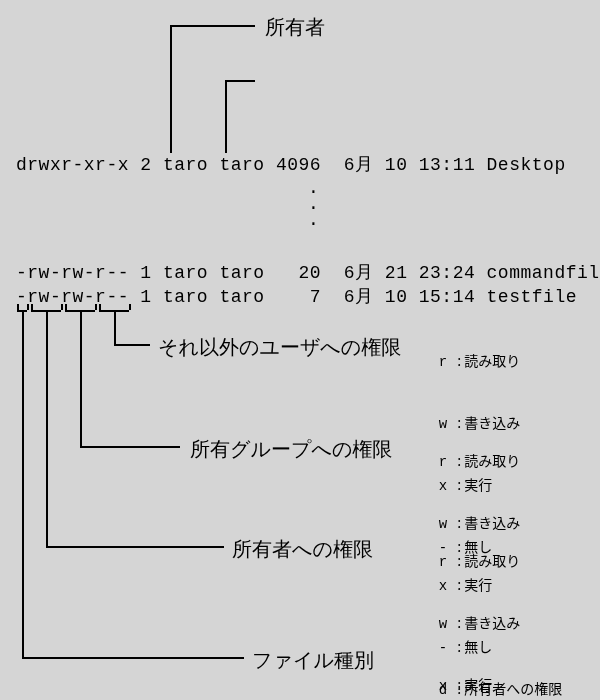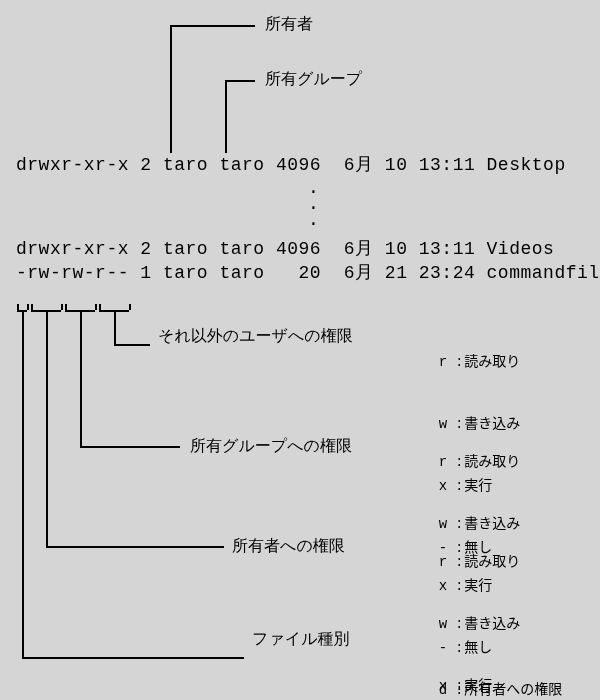--- a/index.html
+++ b/index.html
@@ -29,21 +29,21 @@
     white-space: pre;
   }
   .dots {
     position: absolute;
     left: 308px;
     font-size: 18px;
   }
   .label {
     position: absolute;
     font-family: Liberation Mono, monospace;
-    font-size: 16px;
+    font-size: 20px;
     white-space: nowrap;
   }
   .legend {
     position: absolute;
     left: 432px;
     font-family: "MS Gothic", "Hiragino Sans", "Noto Sans CJK JP", sans-serif;
     font-size: 14px;
     line-height: 20px;
     white-space: pre;
   }
@@ -65,30 +65,29 @@
 </head>
 <body>
 <div class="stage">
 
 <div class="connector v" style="left:170px; top:25px; height:128px;"></div>
 <div class="connector h" style="left:170px; top:25px; width:85px;"></div>
 <div class="label" style="left:265px; top:14px;">所有者</div>
 
 <div class="connector v" style="left:225px; top:80px; height:73px;"></div>
 <div class="connector h" style="left:225px; top:80px; width:30px;"></div>
-<div class="label" style="left:265px; top:69px;">所有グループ</div>
 
 <div class="ls-line mono" style="top:152px;">drwxr-xr-x 2 taro taro 4096  6月 10 13:11 Desktop</div>
 
 <div class="dots mono" style="top:178px;">.</div>
 <div class="dots mono" style="top:194px;">.</div>
 <div class="dots mono" style="top:210px;">.</div>
 
-<div class="ls-line mono" style="top:236px;">drwxr-xr-x 2 taro taro 4096  6月 10 13:11 Videos</div>
 <div class="ls-line mono" style="top:260px;">-rw-rw-r-- 1 taro taro   20  6月 21 23:24 commandfile</div>
+<div class="ls-line mono" style="top:284px;">-rw-rw-r-- 1 taro taro    7  6月 10 15:14 testfile</div>
 
 <div class="connector h" style="left:17px; top:310px; width:10px;"></div>
 <div class="connector v" style="left:17px; top:304px; height:6px;"></div>
 <div class="connector v" style="left:27px; top:304px; height:6px;"></div>
 <div class="connector v" style="left:22px; top:310px; height:349px;"></div>
 <div class="connector h" style="left:22px; top:657px; width:222px;"></div>
 
 <div class="connector h" style="left:31px; top:310px; width:30px;"></div>
 <div class="connector v" style="left:31px; top:304px; height:6px;"></div>
 <div class="connector v" style="left:61px; top:304px; height:6px;"></div>
@@ -100,24 +99,24 @@
 <div class="connector v" style="left:95px; top:304px; height:6px;"></div>
 <div class="connector v" style="left:80px; top:310px; height:138px;"></div>
 <div class="connector h" style="left:80px; top:446px; width:100px;"></div>
 
 <div class="connector h" style="left:99px; top:310px; width:30px;"></div>
 <div class="connector v" style="left:99px; top:304px; height:6px;"></div>
 <div class="connector v" style="left:129px; top:304px; height:6px;"></div>
 <div class="connector v" style="left:114px; top:310px; height:36px;"></div>
 <div class="connector h" style="left:114px; top:344px; width:36px;"></div>
 
-<div class="label" style="left:158px; top:326px;">それ以外のユーザへの権限</div>
+<div class="label" style="left:158px; top:334px;">それ以外のユーザへの権限</div>
 <div class="label" style="left:232px; top:536px;">所有者への権限</div>
 <div class="label" style="left:190px; top:436px;">所有グループへの権限</div>
-<div class="label" style="left:252px; top:629px;">ファイル種別</div>
+<div class="label" style="left:252px; top:647px;">ファイル種別</div>
 
 <div class="legend" style="top:310px;">
   <div><span class="key">r</span><span> : </span><span>読み取り</span></div>
   <div><span class="key">w</span><span> : </span><span>書き込み</span></div>
   <div><span class="key">x</span><span> : </span><span>実行</span></div>
   <div><span class="key">-</span><span> : </span><span>無し</span></div>
 </div>
 
 <div class="legend" style="top:410px;">
   <div><span class="key">r</span><span> : </span><span>読み取り</span></div>

